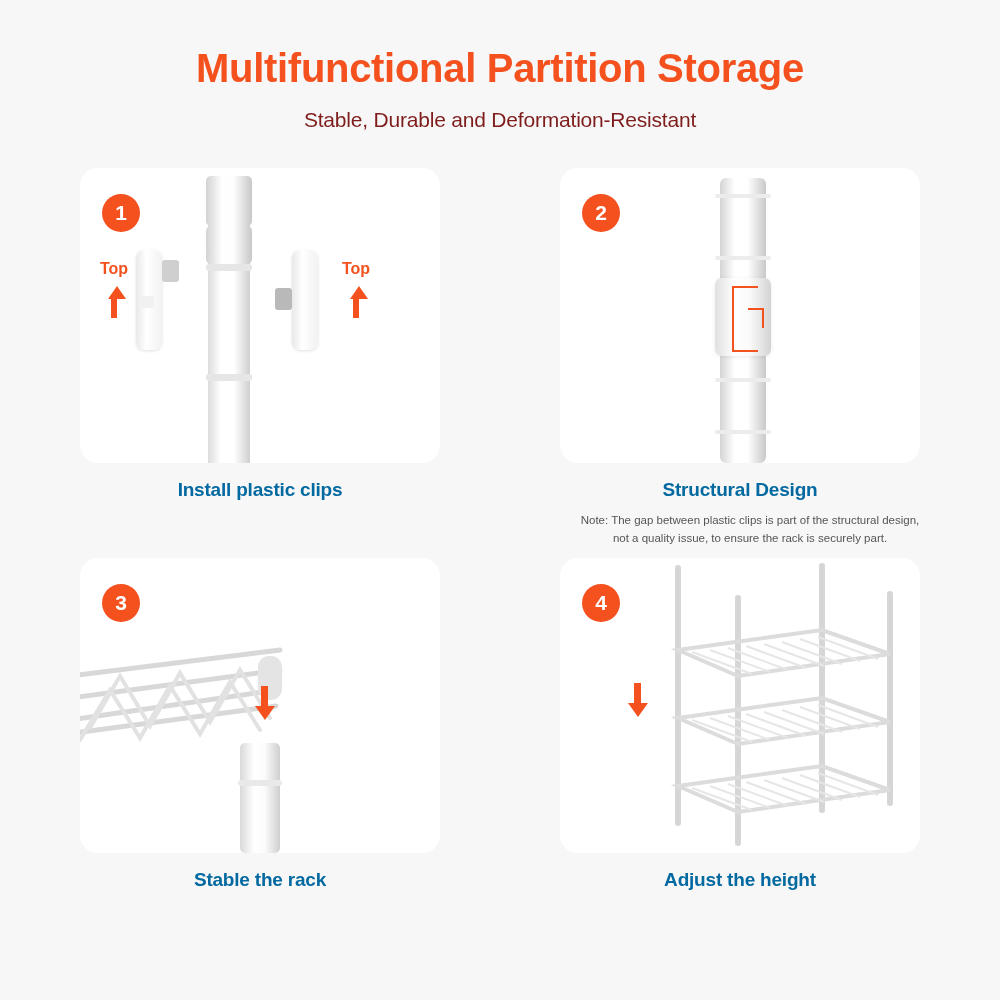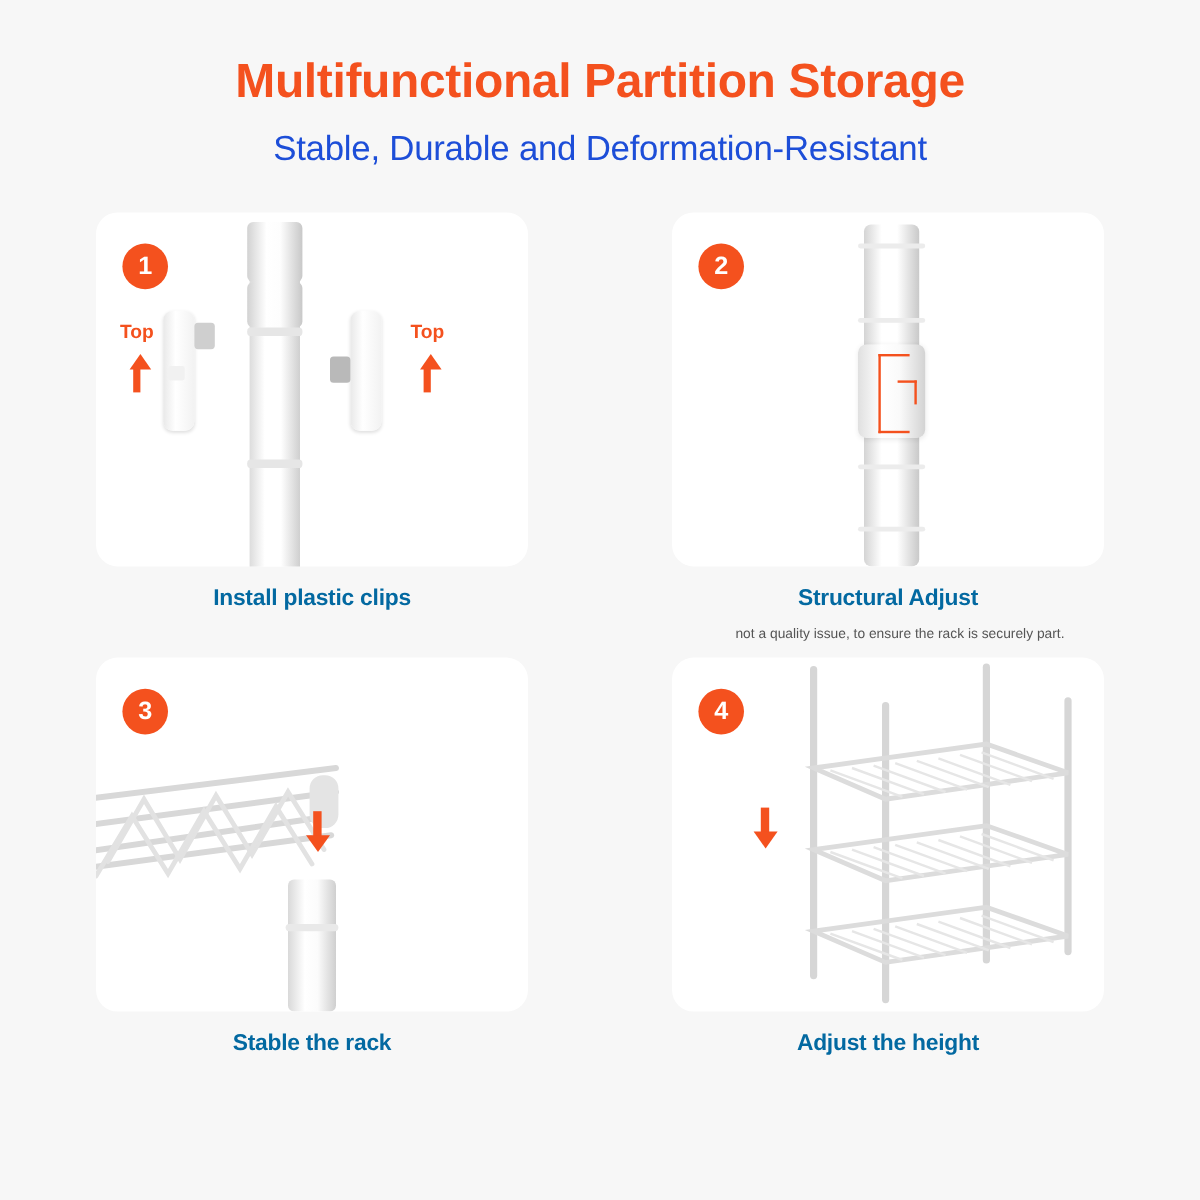--- a/index.html
+++ b/index.html
@@ -29,22 +29,22 @@
   .title {
     font-size: 40px;
     font-weight: bold;
     color: #f4511e;
     letter-spacing: -0.3px;
     line-height: 1.1;
     margin: 0;
   }
   .subtitle {
     margin: 18px 0 0 0;
-    font-size: 29px;
-    color: #1d4ed8;
+    font-size: 21px;
+    color: #7f1d1d;
     font-weight: normal;
     letter-spacing: -0.2px;
   }
 
   
   .grid {
     position: relative;
     margin: 36px auto 0 auto;
     width: 840px;
     display: grid;
@@ -311,22 +311,23 @@
 
         <div class="s2-pole"></div>
         <div class="s2-gap" style="top:26px;"></div>
         <div class="s2-gap" style="top:88px;"></div>
         <div class="s2-band"></div>
         <div class="s2-joint"></div>
         <div class="s2-joint2"></div>
         <div class="s2-gap" style="top:210px;"></div>
         <div class="s2-gap" style="top:262px;"></div>
       </div>
-      <div class="caption">Structural Adjust</div>
+      <div class="caption">Structural Design</div>
       <div class="note">
+        <span>Note: The gap between plastic clips is part of the structural design,</span>
         <span class="note-line2">not a quality issue, to ensure the rack is securely part.</span>
       </div>
     </div>
 
     <div class="cell">
       <div class="card">
         <div class="badge">3</div>
 
         <svg class="s3-svg" width="360" height="295" viewBox="0 0 360 295">
           <g stroke="#d8d8d8" stroke-width="5" fill="none" stroke-linecap="round">

